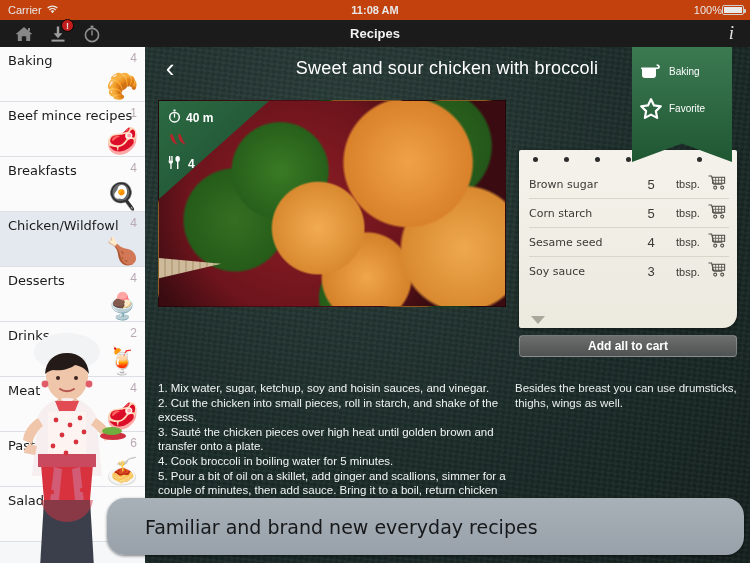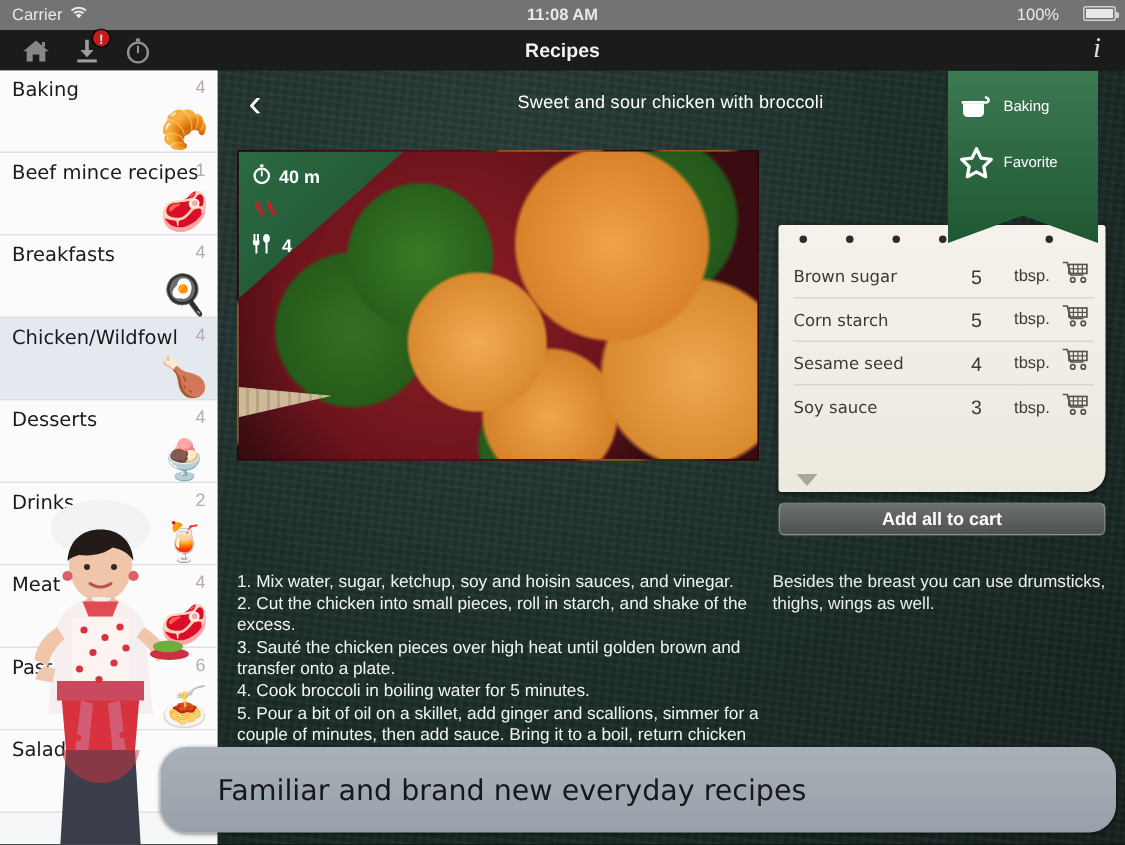--- a/index.html
+++ b/index.html
@@ -6,26 +6,26 @@
   html,body { width:750px; height:563px; overflow:hidden; }
   body {
     font-family:"Liberation Sans", sans-serif;
     background:#0d1412;
     position:relative;
   }
 
   
   #status-bar{
     position:absolute; left:0; top:0; width:750px; height:20px;
-    background:#737373; color:#e8e8e8; font-size:11px;
+    background:#c2410c; color:#e8e8e8; font-size:11px;
     display:flex; align-items:center;
   }
   #status-left{ position:absolute; left:8px; display:flex; align-items:center; gap:5px;}
   #status-center{ position:absolute; left:0; width:750px; text-align:center; font-weight:bold; font-size:11px;}
-  #status-right{ position:absolute; right:6px; display:flex; align-items:flex-start; gap:16px;}
+  #status-right{ position:absolute; right:6px; display:flex; align-items:center; gap:0;}
   .batt{ width:22px;height:10px;border:1px solid #cfcfcf;border-radius:2px;position:relative;}
   .batt:after{content:"";position:absolute;right:-3px;top:3px;width:2px;height:4px;background:#cfcfcf;border-radius:0 1px 1px 0;}
   .batt i{position:absolute;left:1px;top:1px;bottom:1px;right:1px;background:#e9e9e9;display:block;}
 
   
   #nav-bar{
     position:absolute; left:0; top:20px; width:750px; height:27px;
     background:#1b1b1b; color:#f2f2f2;
   }
   #nav-title{
@@ -78,21 +78,21 @@
   }
 
   
   #recipe-header{ position:absolute; left:0; top:0; width:605px; height:42px;}
   #back-btn{
     position:absolute; left:12px; top:6px; width:26px;height:30px;
     color:#fff; font-size:26px; line-height:30px; text-align:center; font-weight:300;
   }
   #recipe-title{
     position:absolute; left:0; width:604px; text-align:center; line-height:42px;
-    color:#fff; font-size:12px; letter-spacing:.2px;
+    color:#fff; font-size:18px; letter-spacing:.2px;
   }
 
   
   #ribbon{
     position:absolute; right:18px; top:0; width:100px; height:115px; z-index:6;
     background:linear-gradient(180deg,#3c7a52 0%,#1f5733 100%);
     clip-path:polygon(0 0,100% 0,100% 100%,50% 84%,0 100%);
     color:#fff;
   }
   .ribbon-item{ position:absolute; left:8px; display:flex; align-items:center; gap:7px; font-size:10px;}

